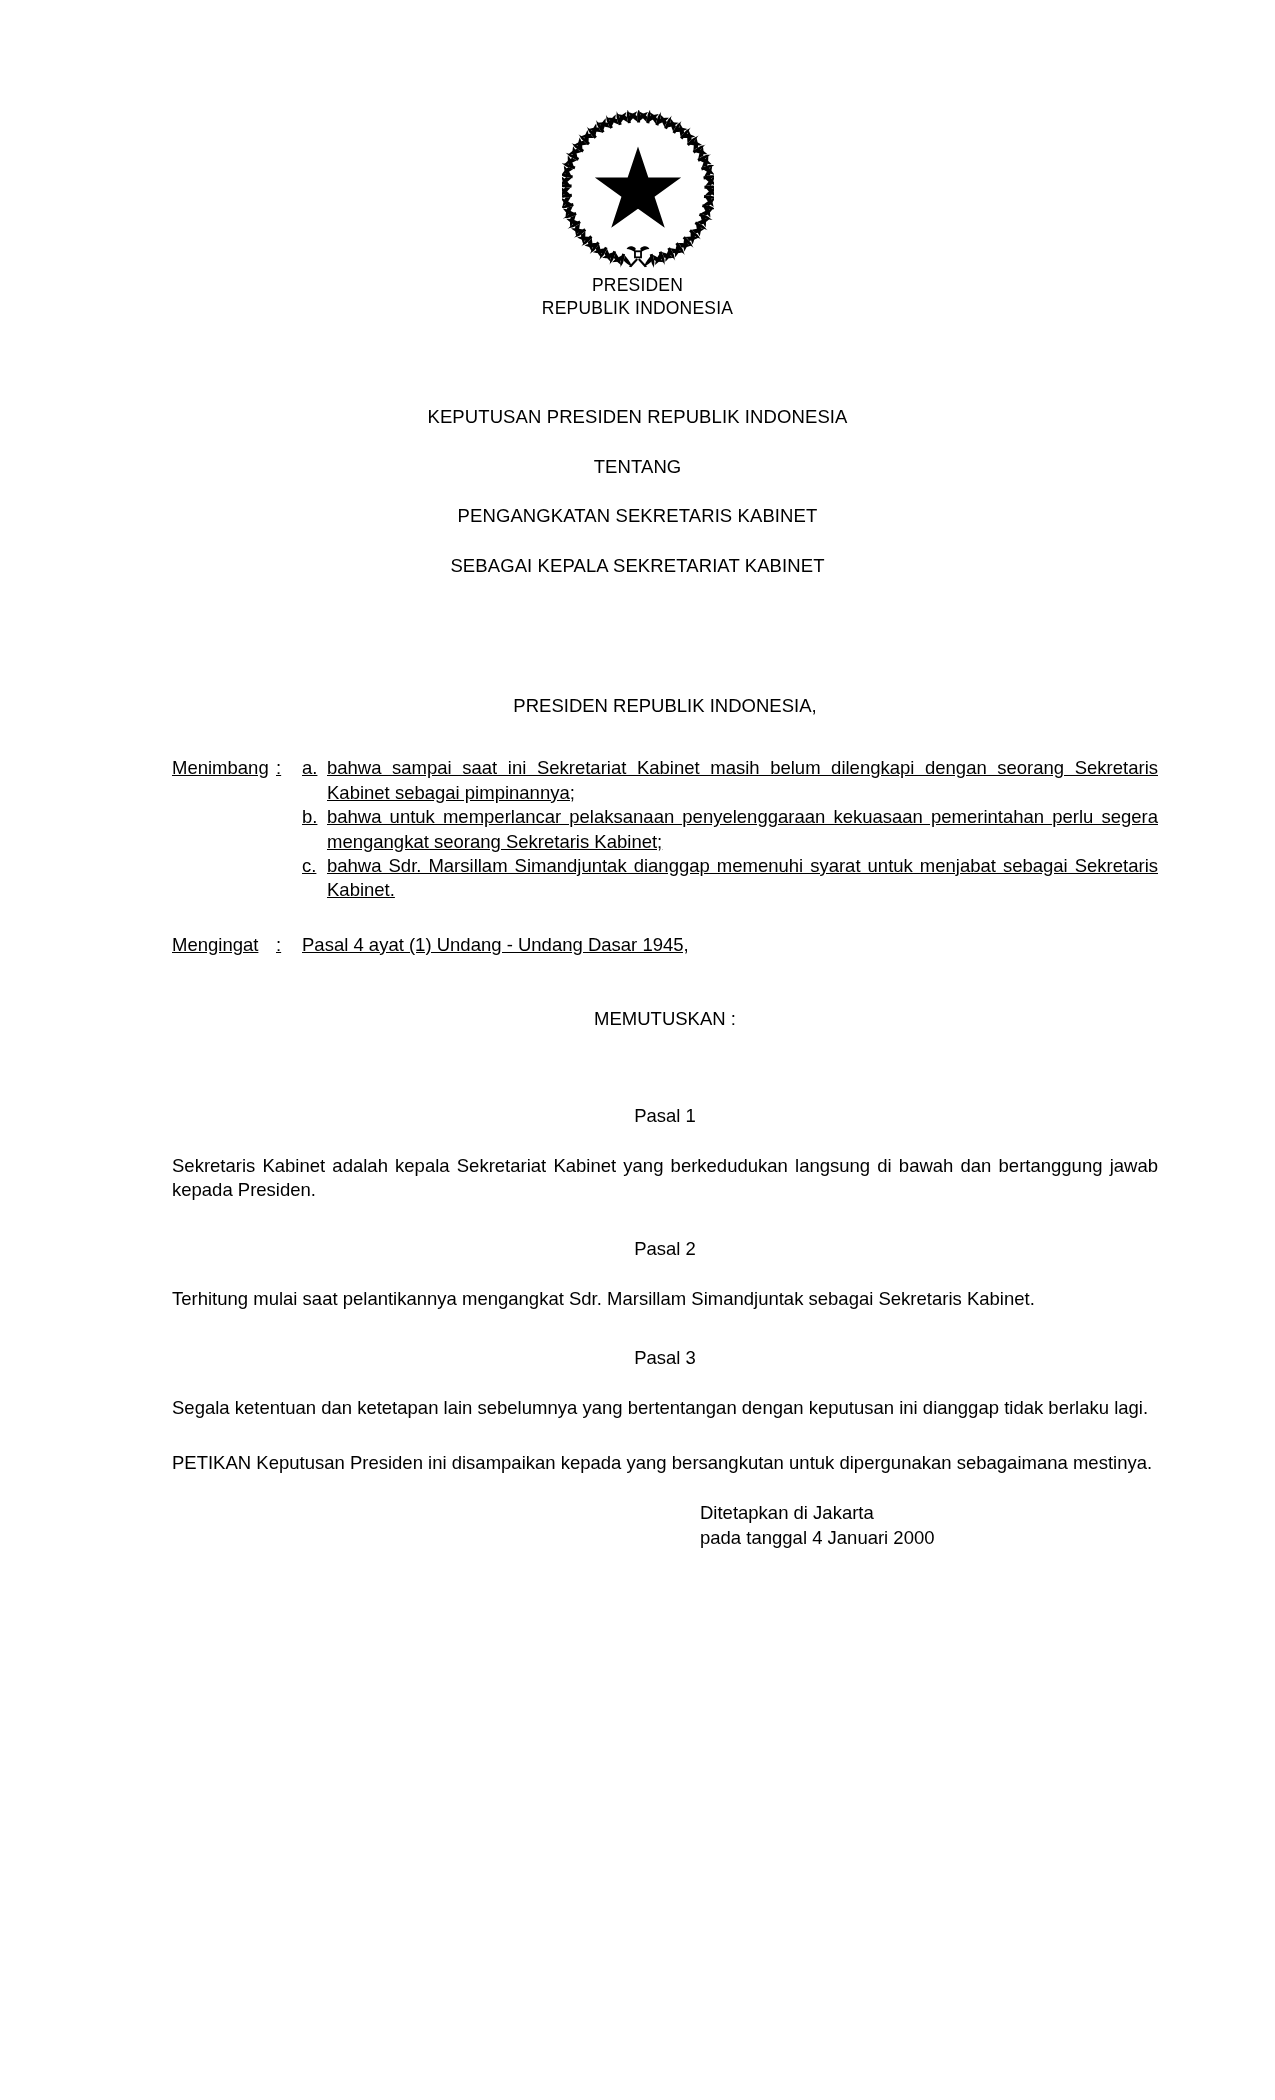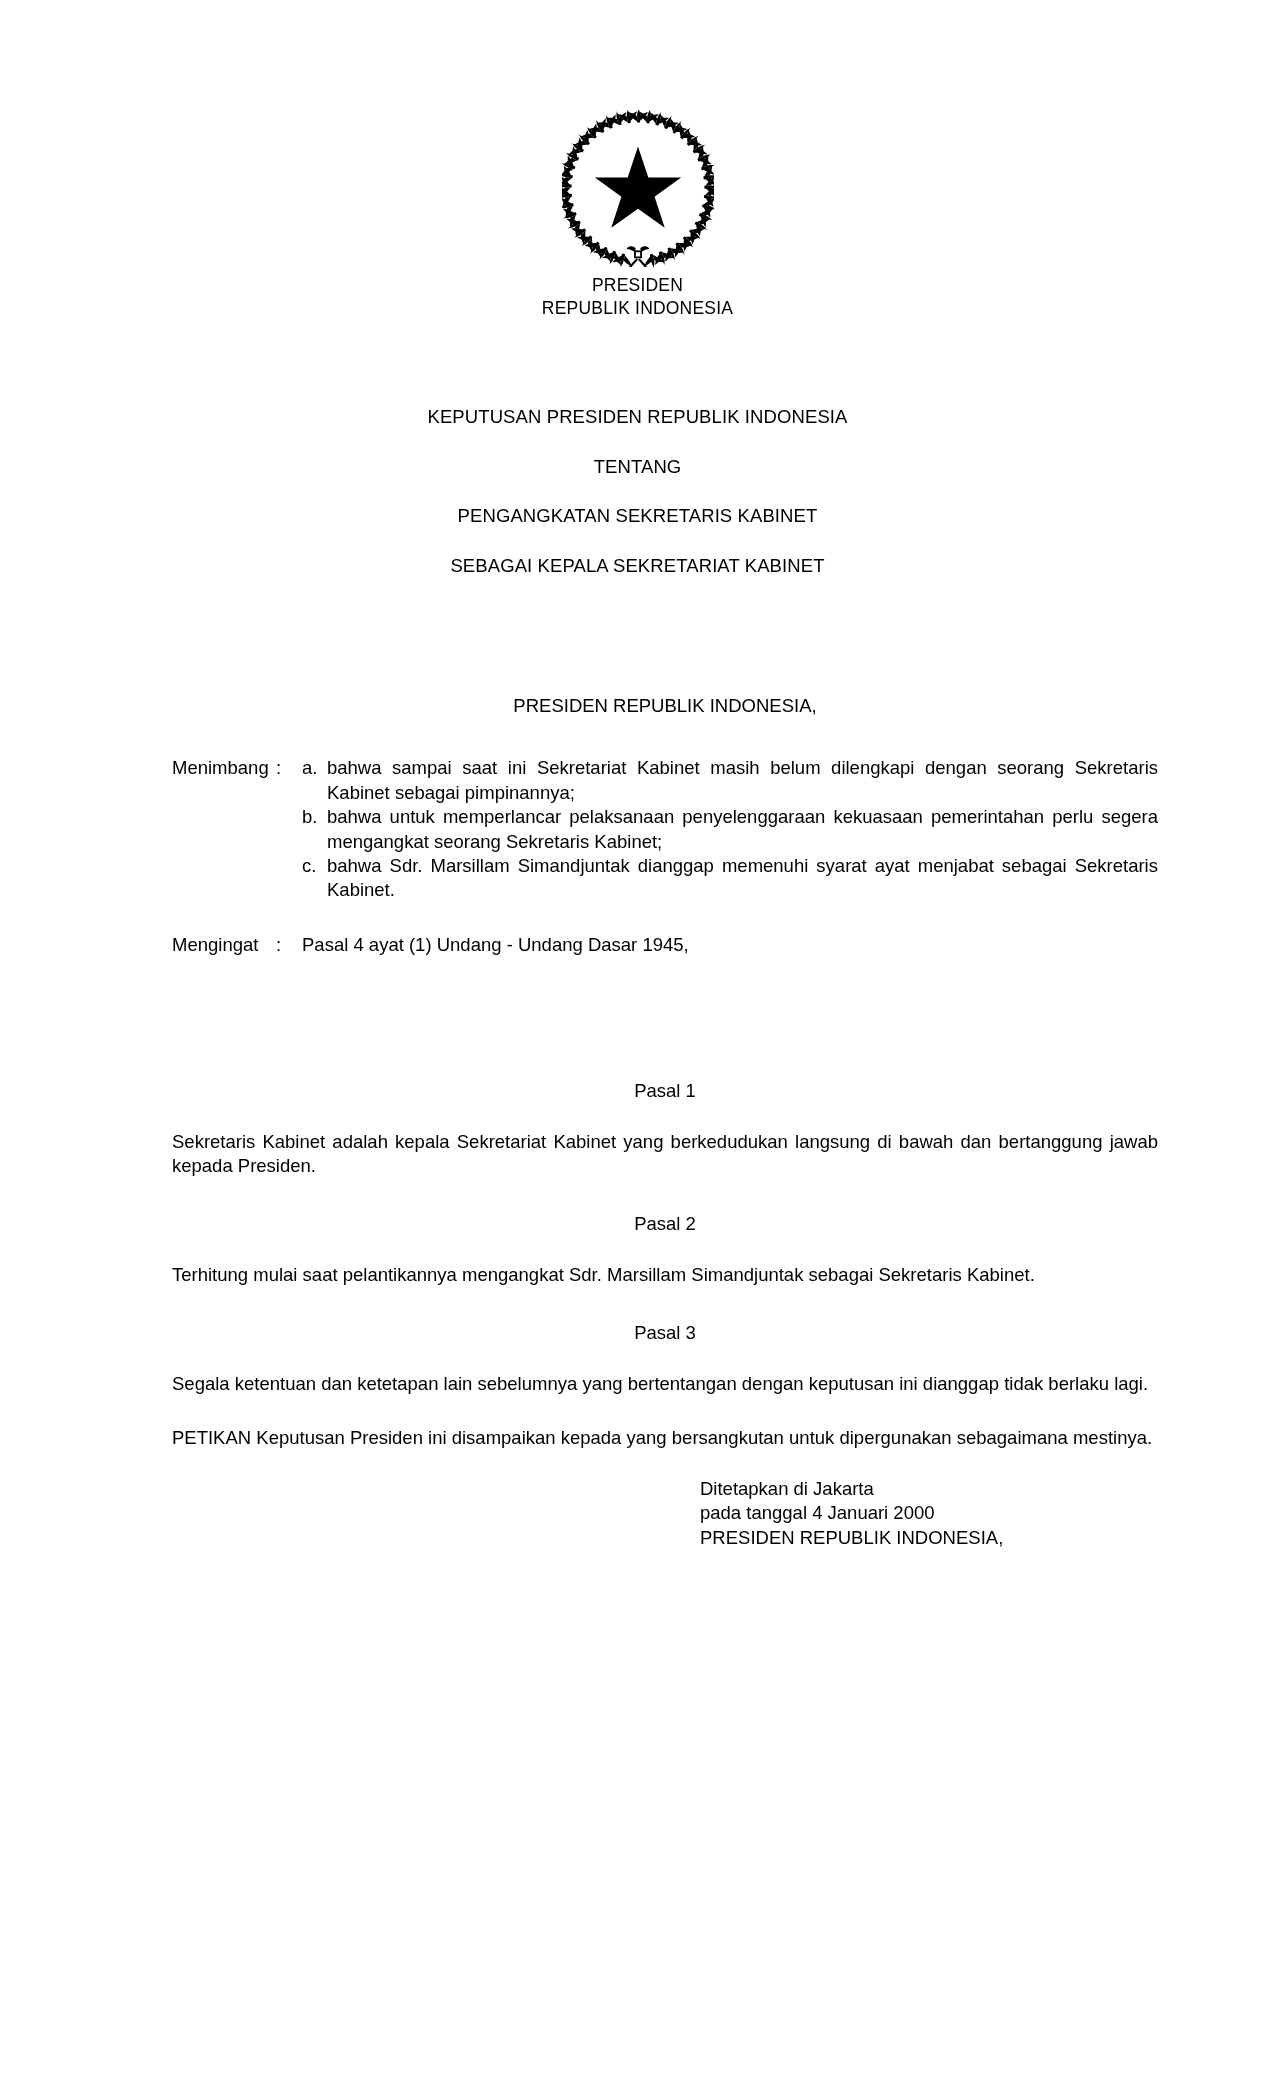--- a/index.html
+++ b/index.html
@@ -68,20 +68,21 @@
     left: 172px;
     width: 986px;
     font-size: 18.5px;
     line-height: 1.32;
   }
   .centered { text-align: center; }
 
   .clause-row {
     display: flex;
     align-items: flex-start;
+    text-decoration: underline;
   }
   .clause-label {
     flex: 0 0 104px;
     white-space: nowrap;
   }
   .clause-colon {
     flex: 0 0 26px;
     text-align: left;
   }
   .clause-label-wide {
@@ -329,36 +330,37 @@
           <div class="abc-text">bahwa sampai saat ini Sekretariat Kabinet masih belum dilengkapi dengan seorang Sekretaris Kabinet sebagai pimpinannya;</div>
         </div>
 
         <div class="abc-item">
           <div class="abc-marker">b.</div>
           <div class="abc-text">bahwa untuk memperlancar pelaksanaan penyelenggaraan kekuasaan pemerintahan perlu segera mengangkat seorang Sekretaris Kabinet;</div>
         </div>
 
         <div class="abc-item">
           <div class="abc-marker">c.</div>
-          <div class="abc-text">bahwa Sdr. Marsillam Simandjuntak dianggap memenuhi syarat ayat menjabat sebagai Sekretaris Kabinet.</div>
+          <div class="abc-text">bahwa Sdr. Marsillam Simandjuntak dianggap memenuhi syarat untuk menjabat sebagai Sekretaris Kabinet.</div>
         </div>
 
       </div>
     </div>
 
     <div class="sp-30"></div>
 
     <div class="clause-row">
       <div class="clause-label">Mengingat</div>
       <div class="clause-colon">:</div>
       <div class="clause-body">Pasal 4 ayat (1) Undang - Undang Dasar 1945,</div>
     </div>
 
     <div class="sp-50"></div>
 
+    <div class="centered">MEMUTUSKAN :</div>
 
     <div class="sp-38"></div>
 
 
     <div class="sp-34"></div>
 
     <div class="pasal-heading">Pasal 1</div>
     <div class="sp-26"></div>
     <div class="para">Sekretaris Kabinet adalah kepala Sekretariat Kabinet yang berkedudukan langsung di bawah dan bertanggung jawab kepada Presiden.</div>
 

